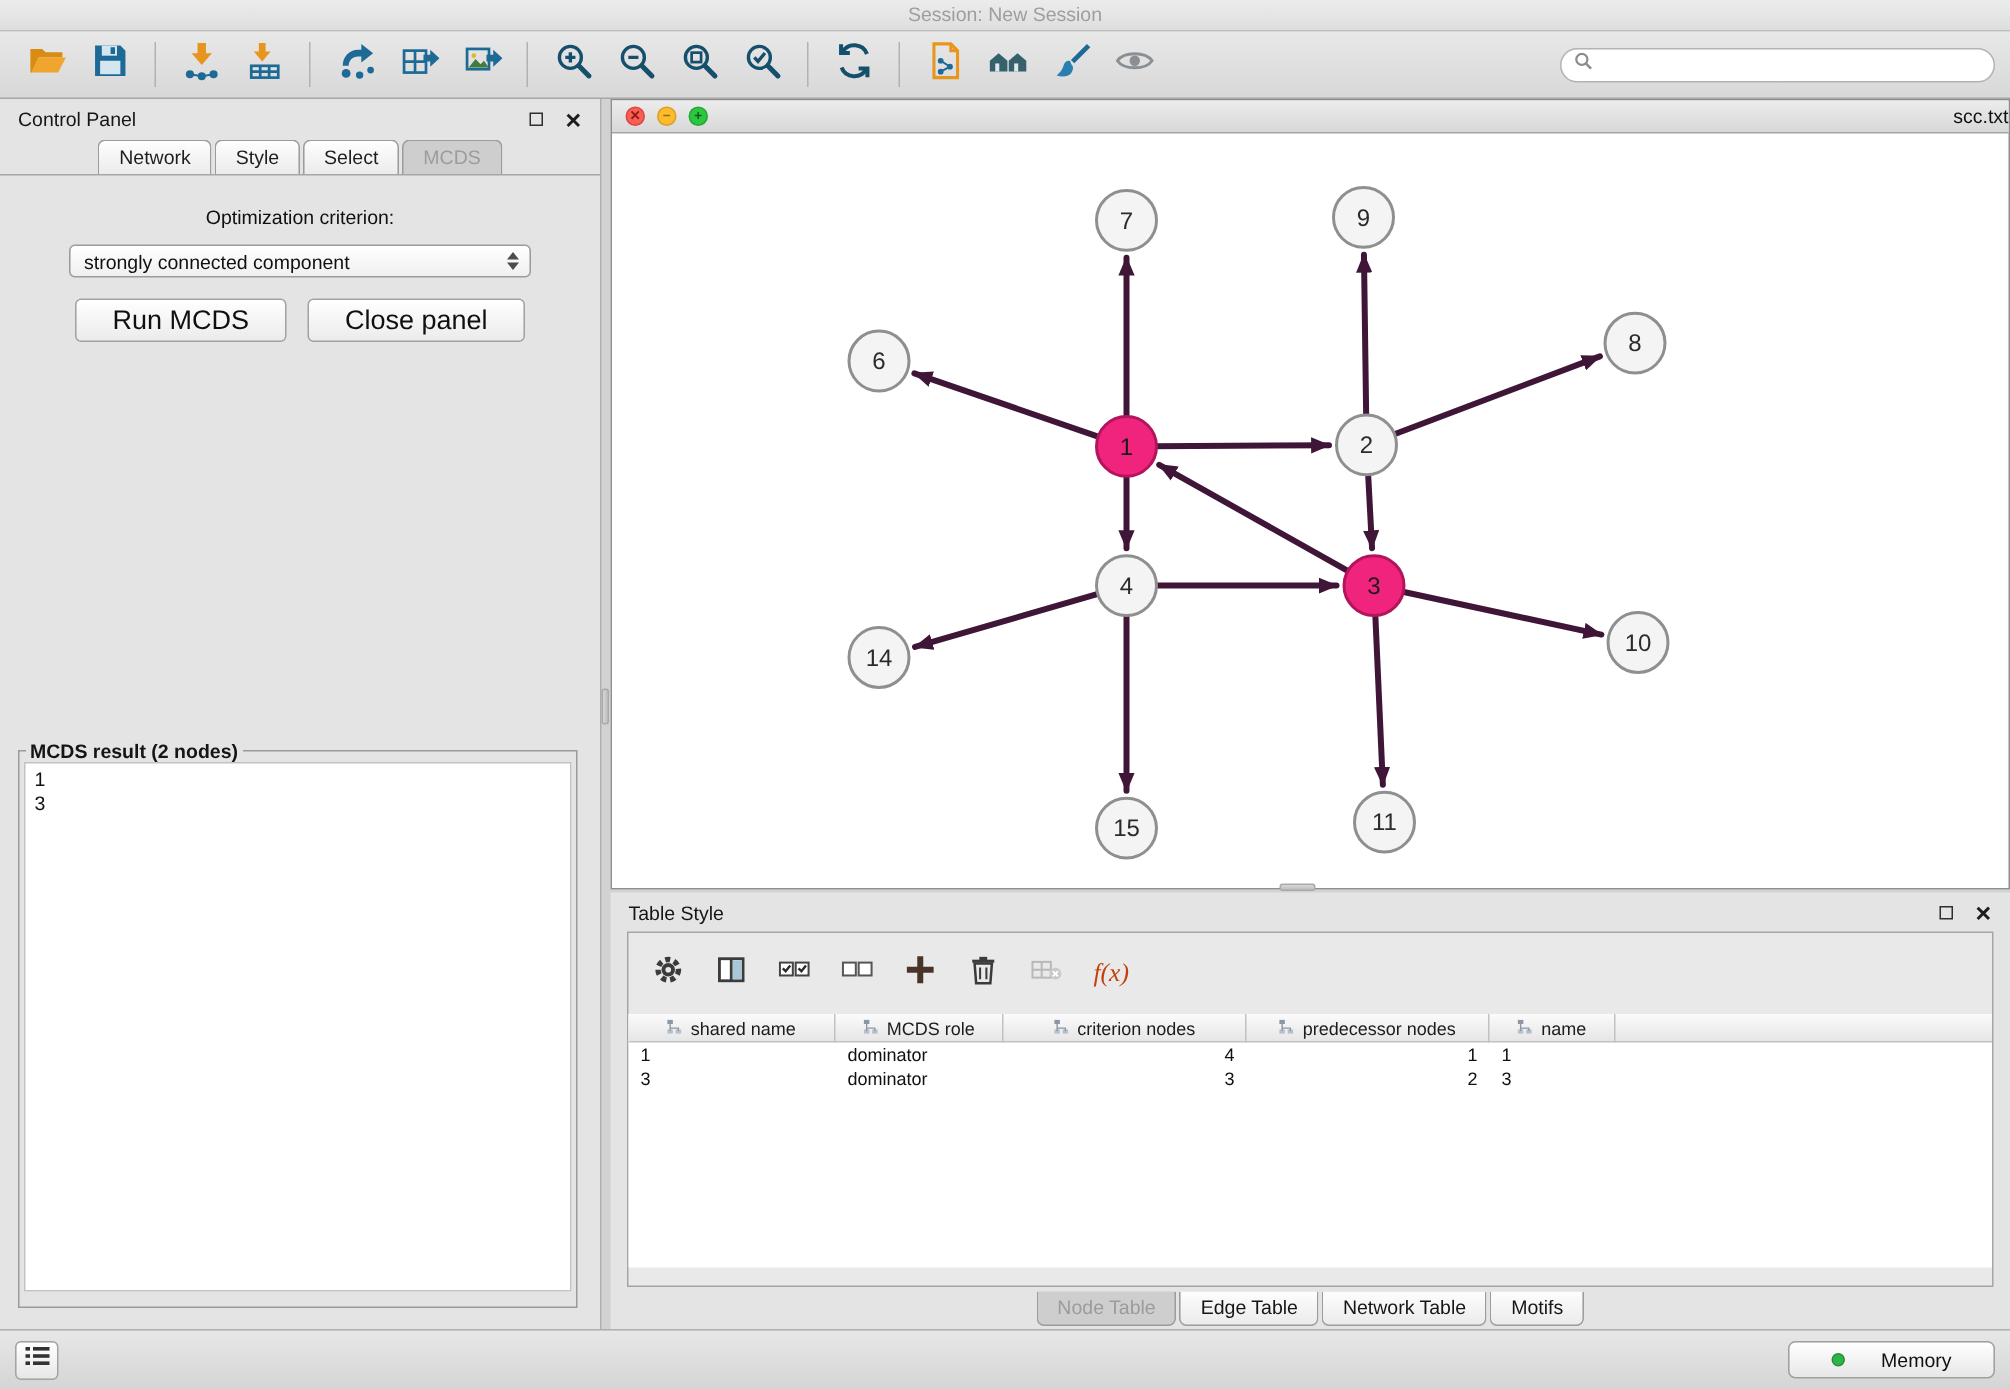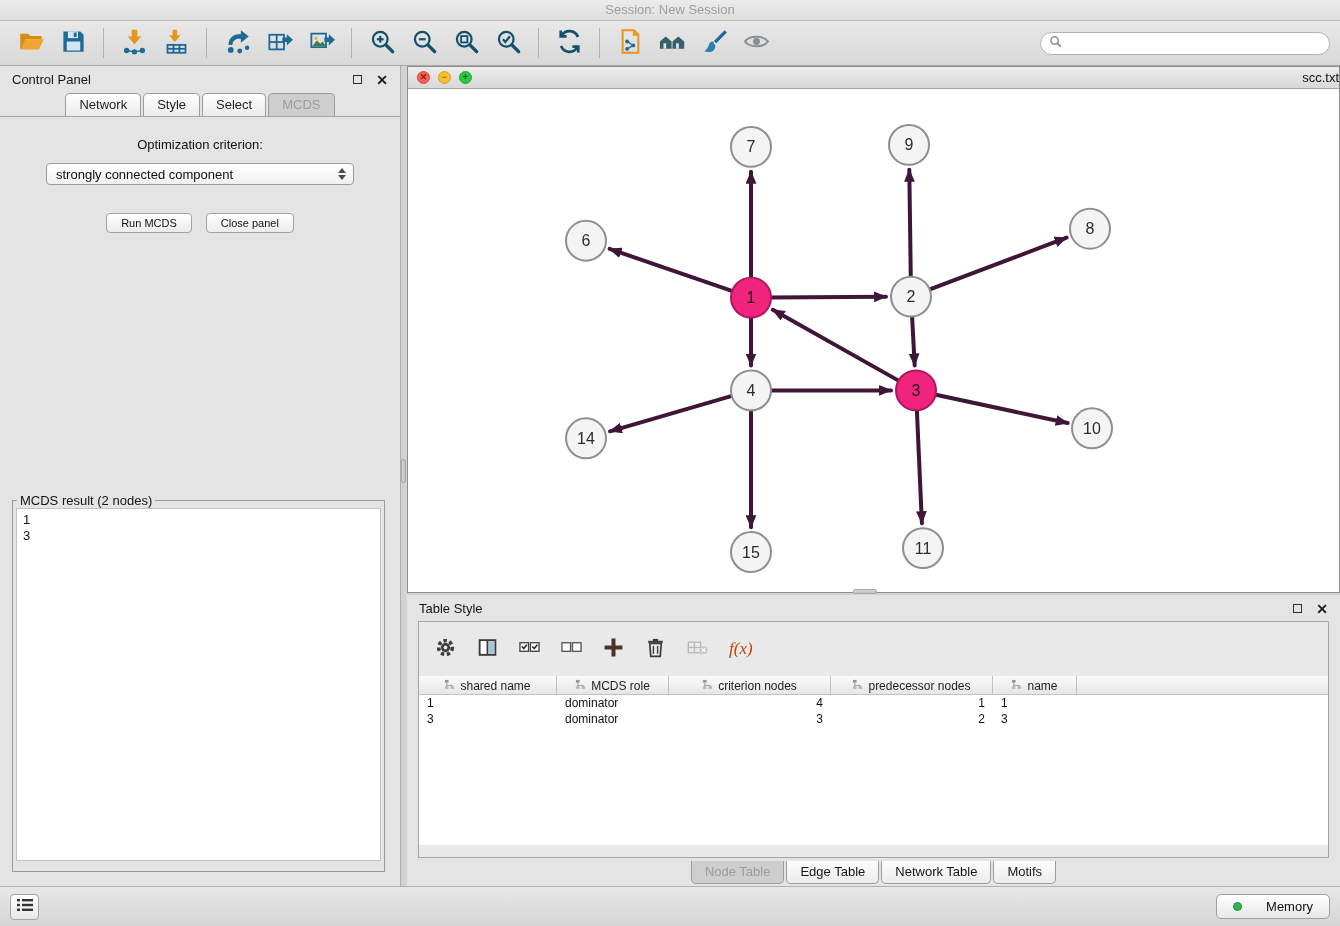--- a/index.html
+++ b/index.html
@@ -44,25 +44,25 @@
   .select-box { width:308px; height:22px; margin:0 auto; border:1px solid #9b9b9b; border-radius:4px;
     background:linear-gradient(#ffffff,#f0f0f0); display:flex; align-items:center;
     padding:0 5px 0 9px; font-size:13px; color:#101010; }
   .sel-text { flex:1; text-align:left; }
   .spinner { display:flex; flex-direction:column; gap:2px; padding-right:2px; }
   .spin-up { width:0; height:0; border-left:4px solid transparent; border-right:4px solid transparent;
     border-bottom:5px solid #4c4c4c; }
   .spin-down { width:0; height:0; border-left:4px solid transparent; border-right:4px solid transparent;
     border-top:5px solid #4c4c4c; }
   .btn-row { margin-top:14px; display:flex; justify-content:center; gap:14px; }
-  .btn { font-size:11px; color:#101010; padding:3px 14px; border:1px solid #a2a2a2;
-    border-radius:4px; background:linear-gradient(#ffffff,#ebebeb);margin-top:14px; }
+  .btn { font-size:18px; color:#101010; padding:3px 24px; border:1px solid #a2a2a2;
+    border-radius:4px; background:linear-gradient(#ffffff,#ebebeb); }
   .result-fieldset { position:absolute; left:12px; top:427px; width:373px; height:379px;
     border:1px solid #9a9a9a; background:#e4e4e4; }
-  .result-fieldset legend { font-size:13px; color:#151515; margin-left:4px; padding:0 3px; }
+  .result-fieldset legend { font-size:13px; color:#151515; margin-left:4px; padding:0 3px;font-weight:bold; }
   .result-box { width:calc(100% - 6px); height:calc(100% - 10px); margin:0 auto;
     background:#fff; border:1px solid #c2c2c2; font-size:13px; line-height:16px;
     padding:3px 6px; text-align:left; white-space:pre; color:#101010; overflow:hidden; }
 
   
   .graph-window { position:absolute; left:407px; top:66px; width:933px; height:527px;
     background:#fff; border:1px solid #8e8e8e; }
   .gw-titlebar { height:22px; background:linear-gradient(#ececec,#d8d8d8);
     border-bottom:1px solid #a5a5a5; position:relative; display:flex; align-items:center; }
   .gw-title { position:absolute; left:0; width:100%; text-align:right; font-size:13px; color:#101010; }
@@ -107,21 +107,21 @@
   .tab-b.active { background:#cecece; color:#9c9c9c; }
 
   
   .statusbar { position:absolute; left:0; bottom:0; width:100%; height:40px;
     background:linear-gradient(#e7e7e7,#d5d5d5); border-top:1px solid #b0b0b0;
     display:flex; align-items:center; padding:0 10px; }
   .menu-btn { width:29px; height:26px; border:1px solid #a3a3a3; border-radius:4px;
     background:linear-gradient(#ffffff,#e7e7e7); display:flex; align-items:center; justify-content:center; }
   .memory-btn { margin-left:auto; height:25px; border:1px solid #a0a0a0; border-radius:5px;
     background:linear-gradient(#ffffff,#e7e7e7); display:flex; align-items:center; gap:24px;
-    padding:0 16px; font-size:13px; color:#101010; }
+    padding:0 28px; font-size:13px; color:#101010; }
   .mem-dot { width:9px; height:9px; border-radius:50%; background:#2fb44a; border:1px solid #239038; }
 </style>
 </head>
 <body>
 
 <div class="app">
 
   <div class="titlebar">
     <span>Session: New Session</span>
   </div>

